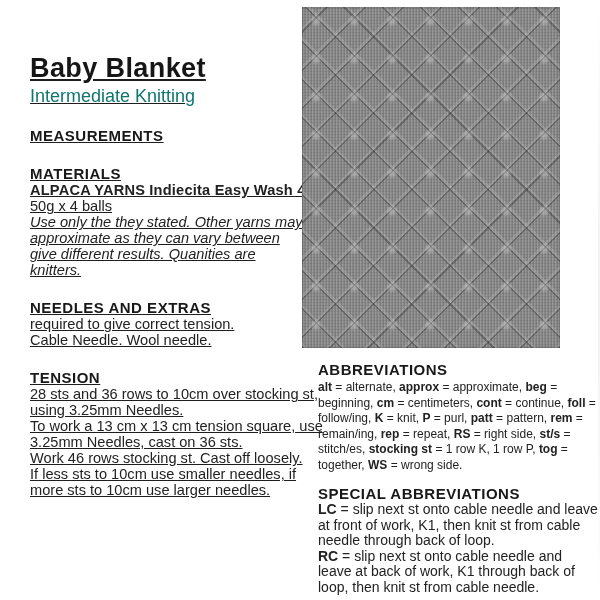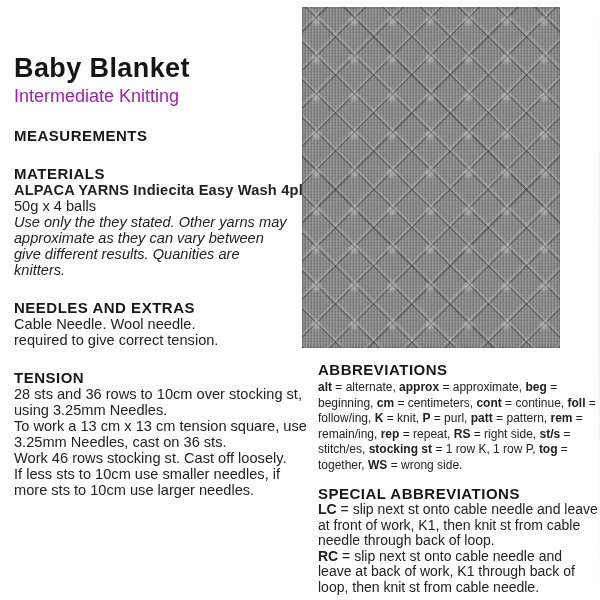--- a/index.html
+++ b/index.html
@@ -4,23 +4,23 @@
 <style>
   html,body{margin:0;padding:0;}
   body{
     width:600px;height:600px;background:#ffffff;
     font-family:"Liberation Sans", sans-serif;color:#1e1e1e;
     -webkit-font-smoothing:antialiased;
   }
   .page{position:relative;width:600px;height:600px;background:#ffffff;overflow:hidden;}
 
   
-  .left-col{position:absolute;left:14px;top:54px;width:282px;}
+  .left-col{position:absolute;left:30px;top:54px;width:282px;text-decoration:underline;}
   .title{font-size:27px;font-weight:700;letter-spacing:0.4px;line-height:1.08;color:#161616;}
-  .subtitle{font-size:18px;line-height:1.12;margin-top:3px;color:#a21caf;}
+  .subtitle{font-size:18px;line-height:1.12;margin-top:3px;color:#0f766e;}
   .section{margin-top:21px;}
   .sec-heading{font-size:15px;font-weight:700;line-height:17px;letter-spacing:0.5px;color:#181818;}
   .line{font-size:14.6px;line-height:16px;white-space:nowrap;color:#222;}
   .line.bold{font-weight:700;letter-spacing:0.2px;}
   .note .line{font-style:italic;}
 
   
   .photo{
     position:absolute;left:302px;top:7px;width:258px;height:341px;
     background-color:#8d8d8d;
@@ -67,22 +67,22 @@
           <div class="line">Use only the they stated. Other yarns may</div>
           <div class="line">approximate as they can vary between</div>
           <div class="line">give different results. Quanities are</div>
           <div class="line">knitters.</div>
         </div>
     </div>
 
     <div class="section">
       <div class="sec-heading">NEEDLES AND EXTRAS</div>
       <div>
+          <div class="line">required to give correct tension.</div>
           <div class="line">Cable Needle. Wool needle.</div>
-          <div class="line">required to give correct tension.</div>
         </div>
     </div>
 
     <div class="section">
       <div class="sec-heading">TENSION</div>
       <div>
           <div class="line">28 sts and 36 rows to 10cm over stocking st,</div>
           <div class="line">using 3.25mm Needles.</div>
           <div class="line">To work a 13 cm x 13 cm tension square, use</div>
           <div class="line">3.25mm Needles, cast on 36 sts.</div>

